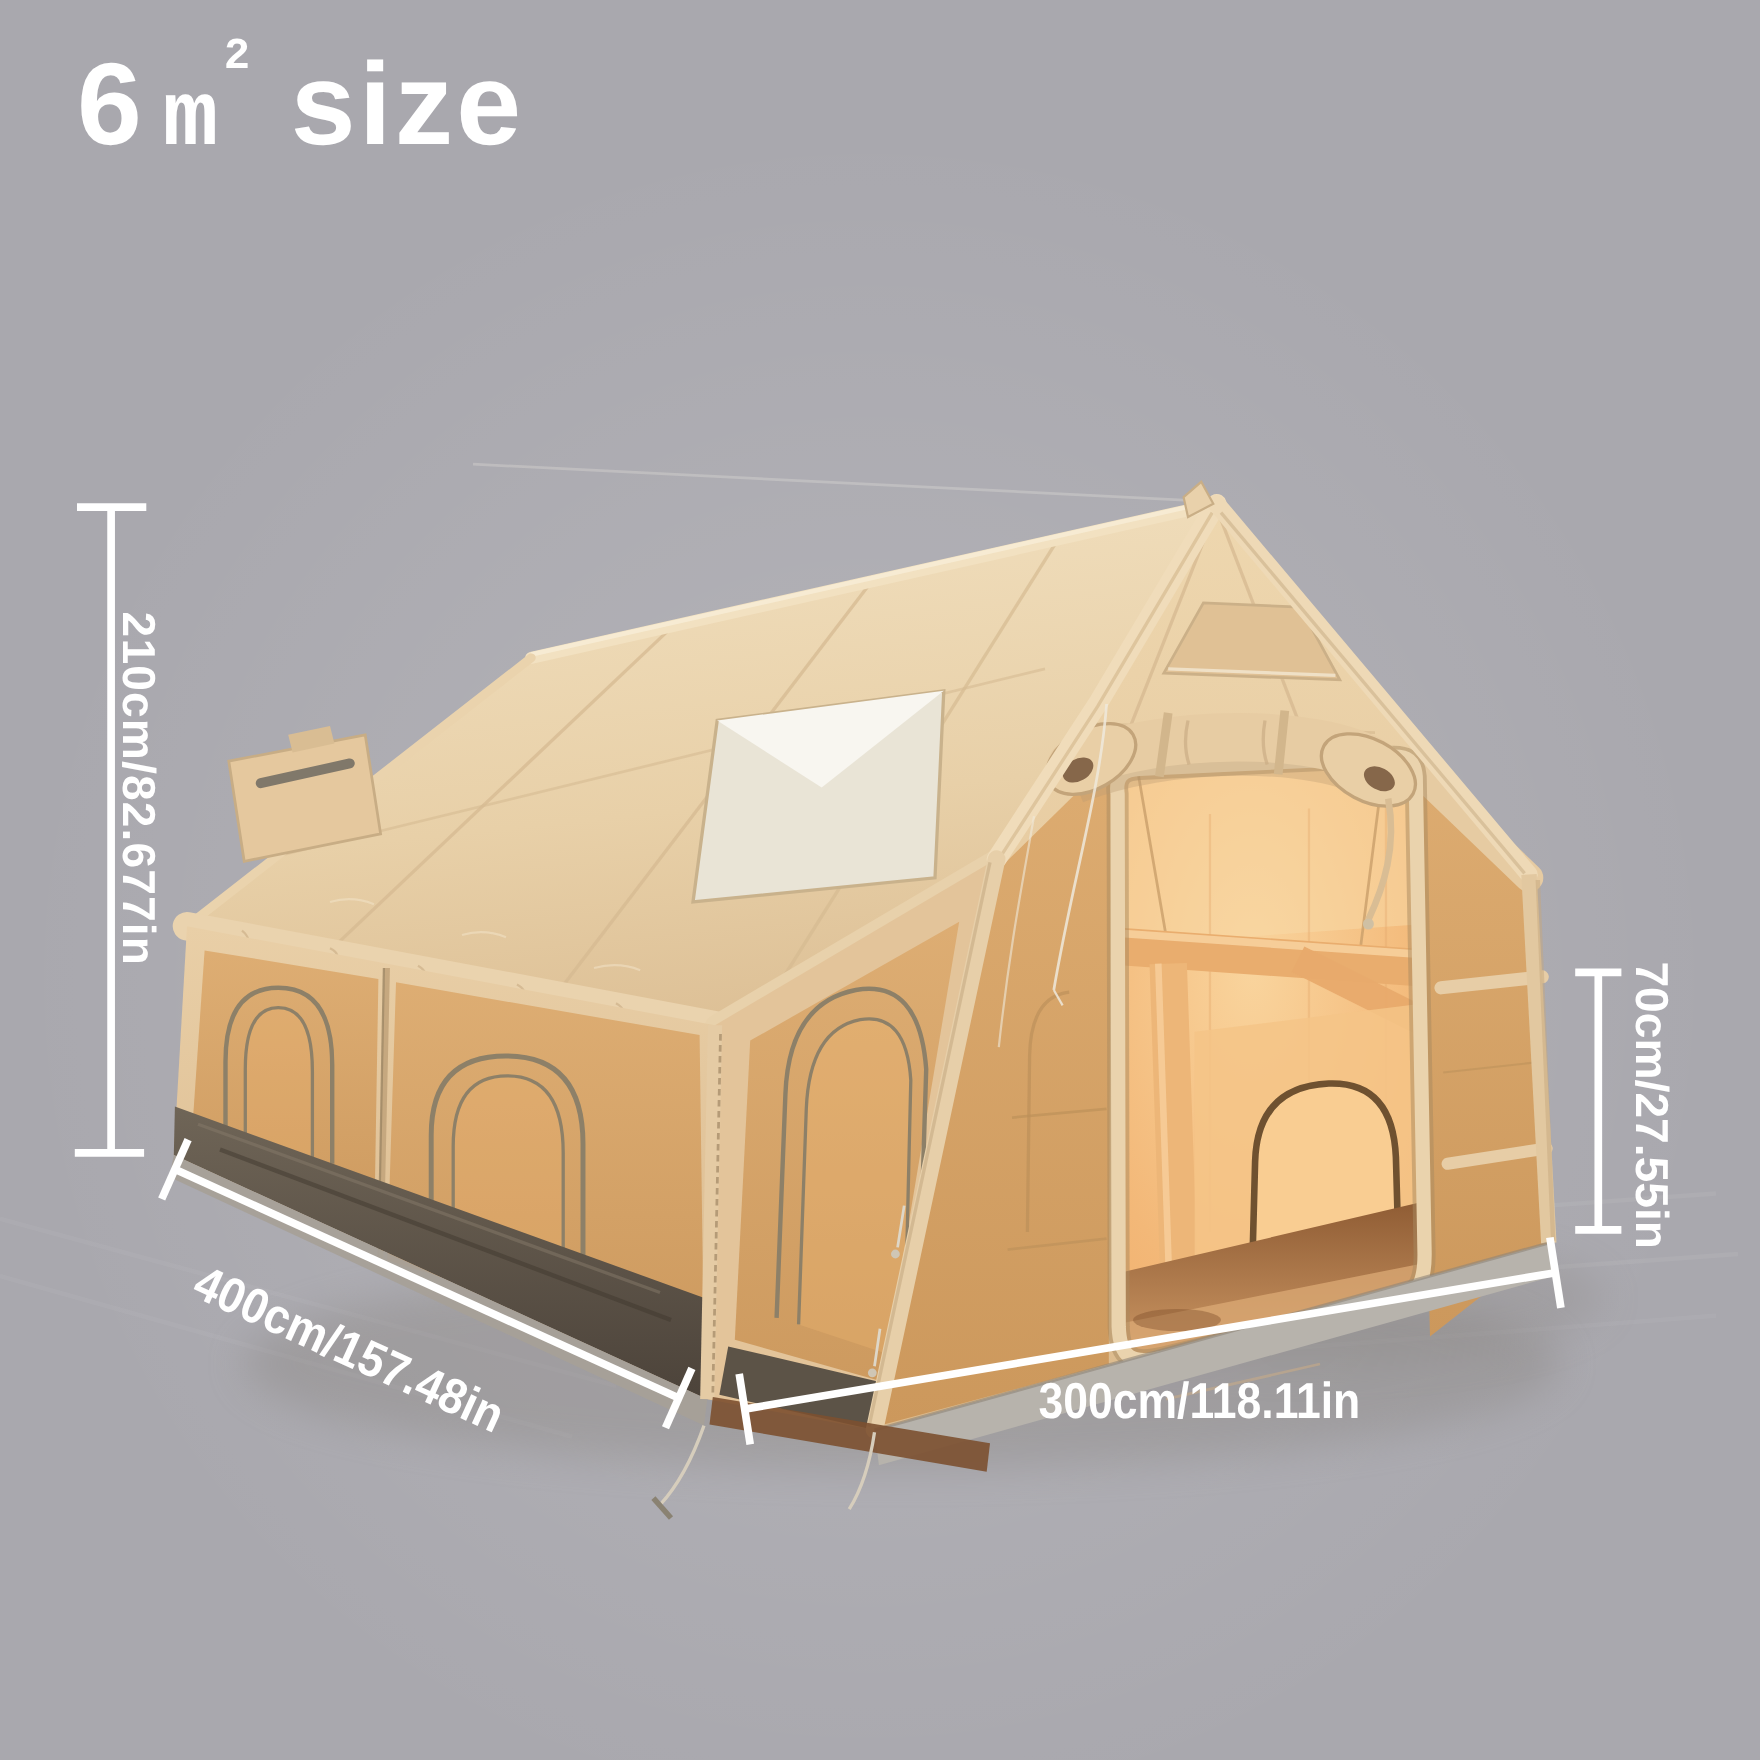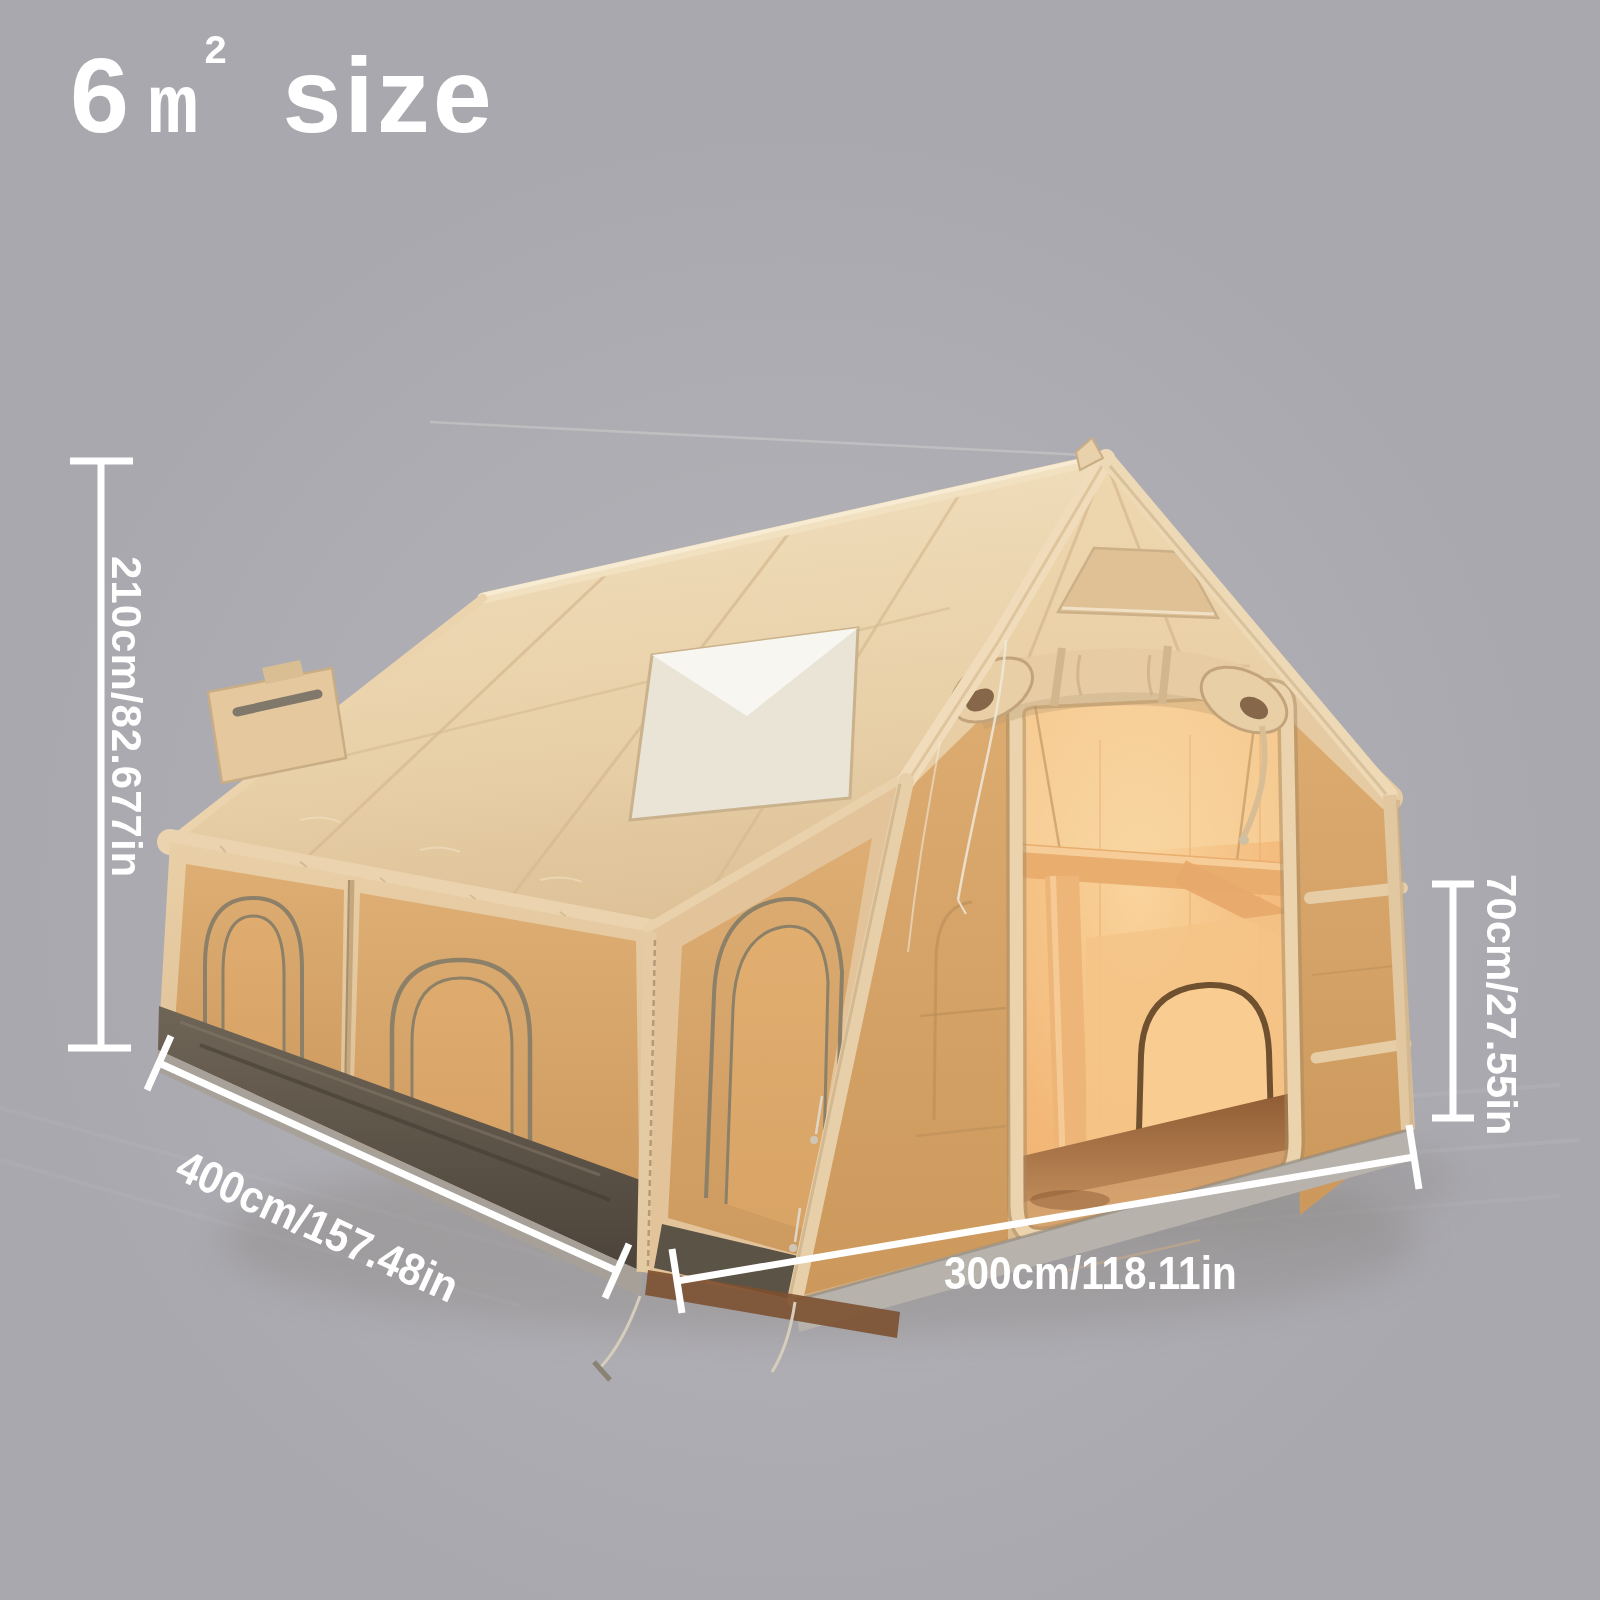--- a/index.html
+++ b/index.html
@@ -4,21 +4,21 @@
 <style>
   html,body{margin:0;padding:0;}
   body{width:1600px;height:1600px;overflow:hidden;background:var(--color-background,#a9a8ae);
        font-family:"Liberation Sans","DejaVu Sans",sans-serif;}
   .stage{position:relative;width:1600px;height:1600px;background:var(--color-background,#a9a8ae);overflow:hidden;}
   svg.layer{position:absolute;left:0;top:0;width:1600px;height:1600px;}
   .title{position:absolute;left:70px;top:42px;line-height:1;font-weight:700;font-size:106px;
          color:var(--color-annotation,#fff);letter-spacing:3px;}
   .title .unit{font-size:84px;margin-left:16px;font-family:Liberation Mono, monospace;}
   .title .unit sup{font-size:40px;position:relative;top:-40px;margin-left:2px;}
-  .title .word{margin-left:52px;}
+  .title .word{margin-left:34px;}
   .dim-label{position:absolute;color:var(--color-annotation,#fff);font-weight:700;white-space:nowrap;}
   .dim-v{writing-mode:vertical-rl;}
   #dim-height{left:102px;top:556px;font-size:42px;letter-spacing:1px;}
   #dim-width{left:190px;top:1140px;font-size:45px;transform:rotate(24.5deg) scaleX(.92);transform-origin:left top;}
   #dim-depth{left:944px;top:1246px;font-size:46px;transform:scaleX(.88);transform-origin:left top;}
   #dim-door{left:1477px;top:874px;font-size:42px;}
 </style>
 </head>
 <body>
 

